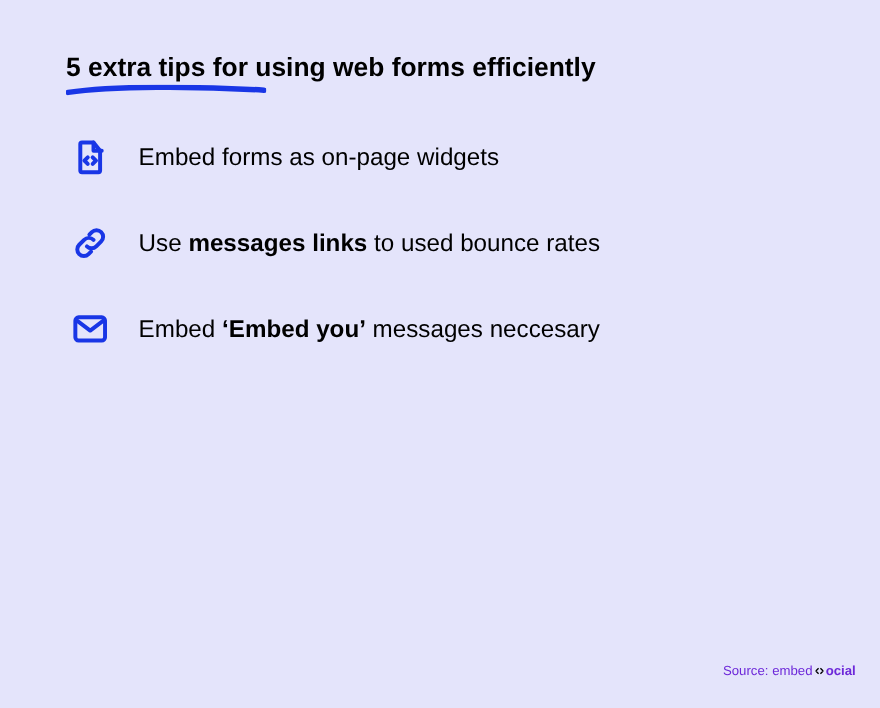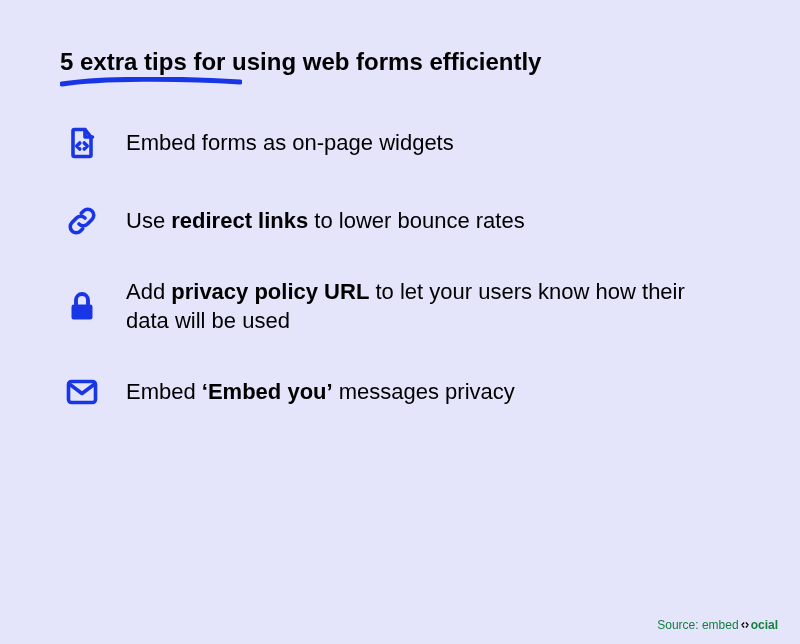--- a/index.html
+++ b/index.html
@@ -42,23 +42,23 @@
   .tip-text {
     font-size: 22px;
     line-height: 1.35;
     font-weight: 400;
     max-width: 560px;
   }
   .tip-text b { font-weight: 700; }
   .source {
     position: absolute;
     right: 22px;
-    bottom: 11px;
+    bottom: 26px;
     font-size: 12px;
-    color: #15803d;
+    color: #6d28d9;
   }
   .source .brand-a { font-weight: 400; }
   .source .brand-b { font-weight: 700; }
   .source .tiny-icon {
     display: inline-block;
     vertical-align: -1px;
     margin: 0 1px;
   }
 </style>
 </head>
@@ -84,39 +84,30 @@
       </div>
       <div class="tip-text"><span>Embed forms as on-page widgets</span></div>
     </div>
     <div class="tip">
       <div class="icon-slot">
         <svg viewBox="0 0 24 24">
           <path stroke="#1936e6" stroke-width="2.4" fill="none" stroke-linecap="round" stroke-linejoin="round" d="M10 14 a4 4 0 0 0 5.66 0 l3 -3 a4 4 0 0 0 -5.66 -5.66 l-1.5 1.5"></path>
           <path stroke="#1936e6" stroke-width="2.4" fill="none" stroke-linecap="round" stroke-linejoin="round" d="M14 10 a4 4 0 0 0 -5.66 0 l-3 3 a4 4 0 0 0 5.66 5.66 l1.5 -1.5"></path>
         </svg>
       </div>
-      <div class="tip-text"><span>Use </span><b>redirect links</b><span> to lower bounce rates</span></div>
-    </div>
-    <div class="tip">
-      <div class="icon-slot">
-        <svg viewBox="0 0 24 24">
-          <rect x="5" y="11" width="14" height="10" rx="1.5" fill="#1936e6" stroke="none"></rect>
-          <path d="M8 11 V8 a4 4 0 0 1 8 0 v3" stroke="#1936e6" stroke-width="2.6" fill="none" stroke-linecap="round"></path>
-        </svg>
-      </div>
-      <div class="tip-text"><span>Add </span><b>privacy policy URL</b><span> to let your users know how their data will be used</span></div>
+      <div class="tip-text"><span>Use </span><b>messages links</b><span> to used bounce rates</span></div>
     </div>
     <div class="tip">
       <div class="icon-slot">
         <svg viewBox="0 0 24 24">
           <rect x="3" y="5" width="18" height="14" rx="2" stroke="#1936e6" stroke-width="2.4" fill="none" stroke-linecap="round" stroke-linejoin="round"></rect>
           <path stroke="#1936e6" stroke-width="2.4" fill="none" stroke-linecap="round" stroke-linejoin="round" d="M4 7 l8 6 l8 -6"></path>
         </svg>
       </div>
-      <div class="tip-text"><span>Embed </span><b>‘Embed you’</b><span> messages privacy</span></div>
+      <div class="tip-text"><span>Embed </span><b>‘Embed you’</b><span> messages neccesary</span></div>
     </div>
   </div>
 
 <div class="source">
   <span>Source: </span><span class="brand-a">embed</span><span class="tiny-icon"><svg width="10" height="10" viewBox="0 0 24 24" fill="none" stroke="#000" stroke-width="3">
         <path d="M4 12 L10 6 M4 12 L10 18 M20 12 L14 6 M20 12 L14 18"></path>
       </svg></span><span class="brand-b">ocial</span>
 </div>
 
 

